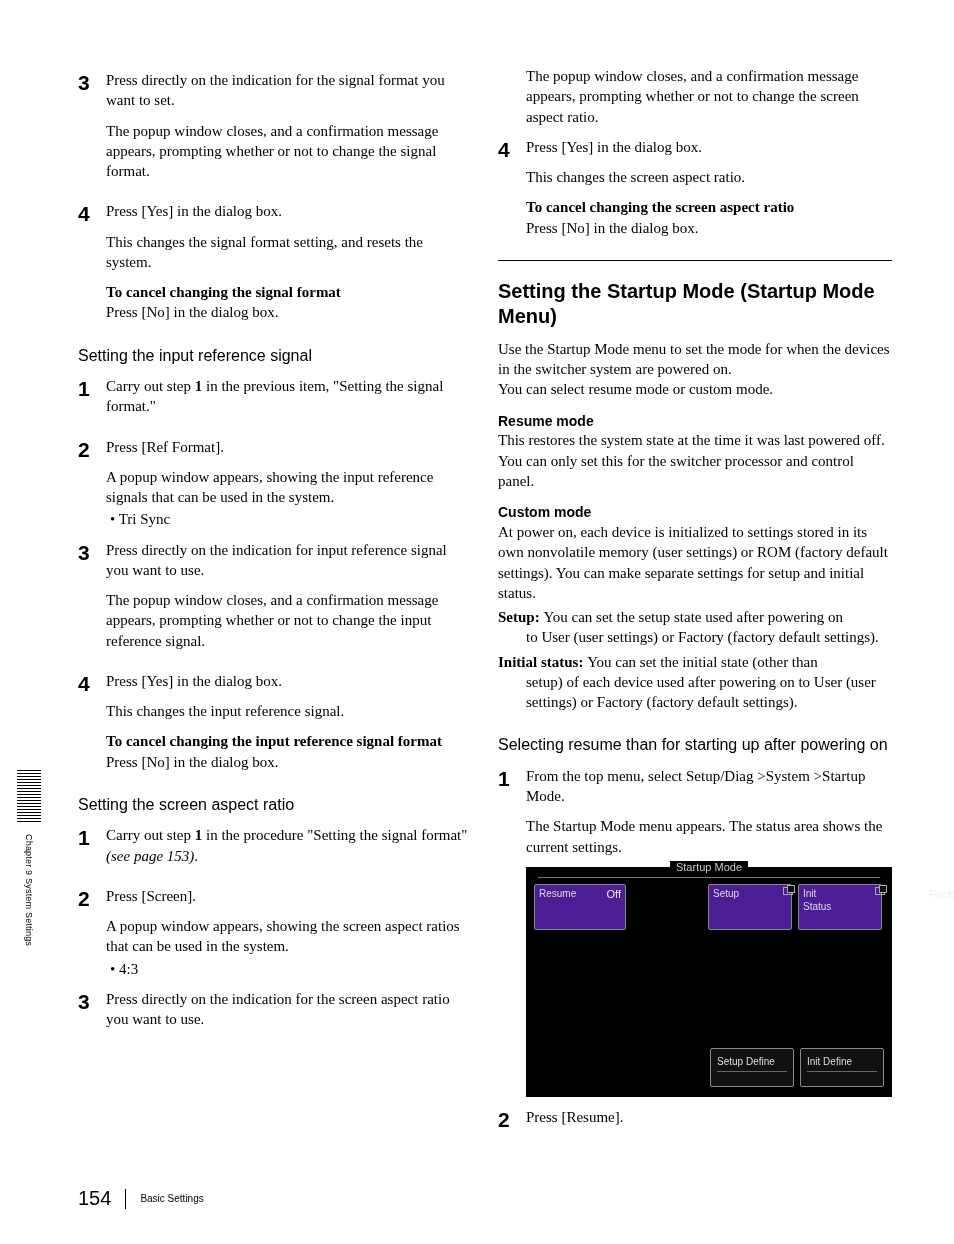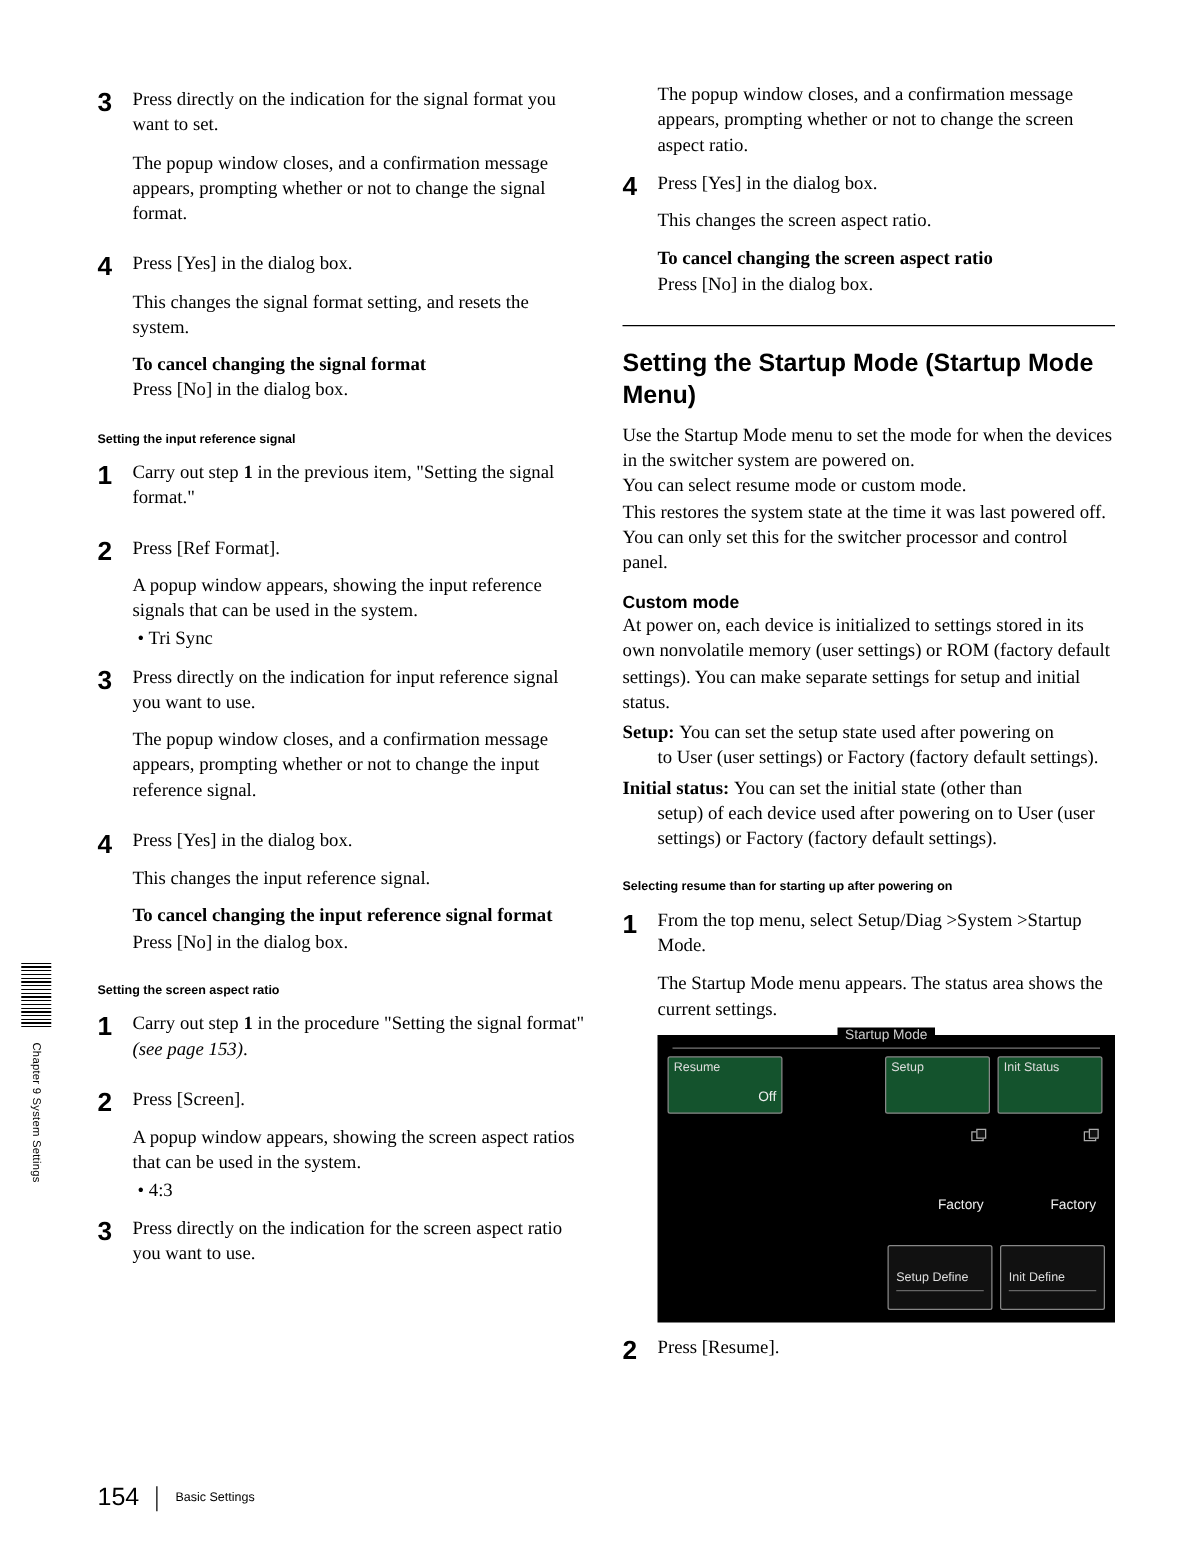--- a/index.html
+++ b/index.html
@@ -28,22 +28,22 @@
   }
   .step-body { flex: 1; }
   .step-body p { margin-bottom: 10px; }
   .inline-bold { font-weight: bold; }
   .sub-block { margin-top: 6px; }
   .sub-block .label { font-weight: bold; }
   .bullet { padding-left: 4px; }
   .bullet::before { content: "• "; }
   .h3 {
     font-family: Arial, Helvetica, sans-serif;
-    font-weight: bold;
-    font-size: 10px;
+    font-weight: normal;
+    font-size: 16px;
     margin-top: 22px;
     margin-bottom: 10px;
   }
   .h2 {
     font-family: Arial, Helvetica, sans-serif;
     font-weight: bold;
     font-size: 20px;
     margin-top: 22px;
     margin-bottom: 10px;
     border-top: 1px solid #000;
@@ -134,34 +134,33 @@
     margin: 0 4px;
   }
   .ui-row { display: flex; gap: 6px; margin-top: 6px; }
   .ui-box {
     flex: 1;
     border: 1px solid #888;
     border-radius: 2px;
     padding: 2px 4px 4px 4px;
     height: 46px;
     display: flex;
-    flex-direction: column;
     justify-content: space-between;
-    background: #14532d;
+    background: #4c1d95;
   }
   .ui-box .top { font-size: 10px; color:#ddd; }
   .ui-box .bot { text-align: right; font-size: 11px; color:#eee; }
   .ui-icon {
     display:inline-block; width:10px; height:8px; border:1px solid #aaa; margin-left:auto; position:relative;
   }
   .ui-icon::after{content:"";position:absolute;right:-3px;top:-3px;width:6px;height:6px;border:1px solid #aaa;background:#111;}
   .ui-spacer { flex: 1; }
   .ui-btn-row { display:flex; gap:6px; position:absolute; bottom:10px; right:8px; }
   .ui-btn {
-    border:1px solid #888; border-radius:2px; padding:19px 6px 14px 6px;
+    border:1px solid #888; border-radius:2px; padding:6px 6px 14px 6px;
     width: 84px; font-size:10px; background:#111; color:#ddd;
   }
   .ui-btn .underline { border-bottom:1px solid #666; display:block; padding-bottom:2px;}
   .ui-res { width: 92px; flex: 0 0 92px;}
   .ui-pair { display:flex; gap:6px; flex: 0 0 176px; }
   .ui-pair .ui-box { width: 84px; flex:0 0 84px;gap:44px;}
   .ui-iconline{display:flex; justify-content:flex-end;}
 </style>
 </head>
 <body>
@@ -271,20 +270,21 @@
           <div class="label">To cancel changing the screen aspect ratio</div>
           <div>Press [No] in the dialog box.</div>
         </div>
       </div>
     </div>
 
     <div class="h2">Setting the Startup Mode (Startup Mode Menu)</div>
     <p class="para">Use the Startup Mode menu to set the mode for when the devices in the switcher system are powered on.</p>
     <p>You can select resume mode or custom mode.</p>
 
+    <div class="h4">Resume mode</div>
     <p>This restores the system state at the time it was last powered off. You can only set this for the switcher processor and control panel.</p>
 
     <div class="h4">Custom mode</div>
     <p>At power on, each device is initialized to settings stored in its own nonvolatile memory (user settings) or ROM (factory default settings). You can make separate settings for setup and initial status.</p>
 
     <div class="defn">
       <span class="term">Setup: </span><span class="body-first">You can set the setup state used after powering on</span>
       <span class="body">to User (user settings) or Factory (factory default settings).</span>
     </div>
     <div class="defn">

